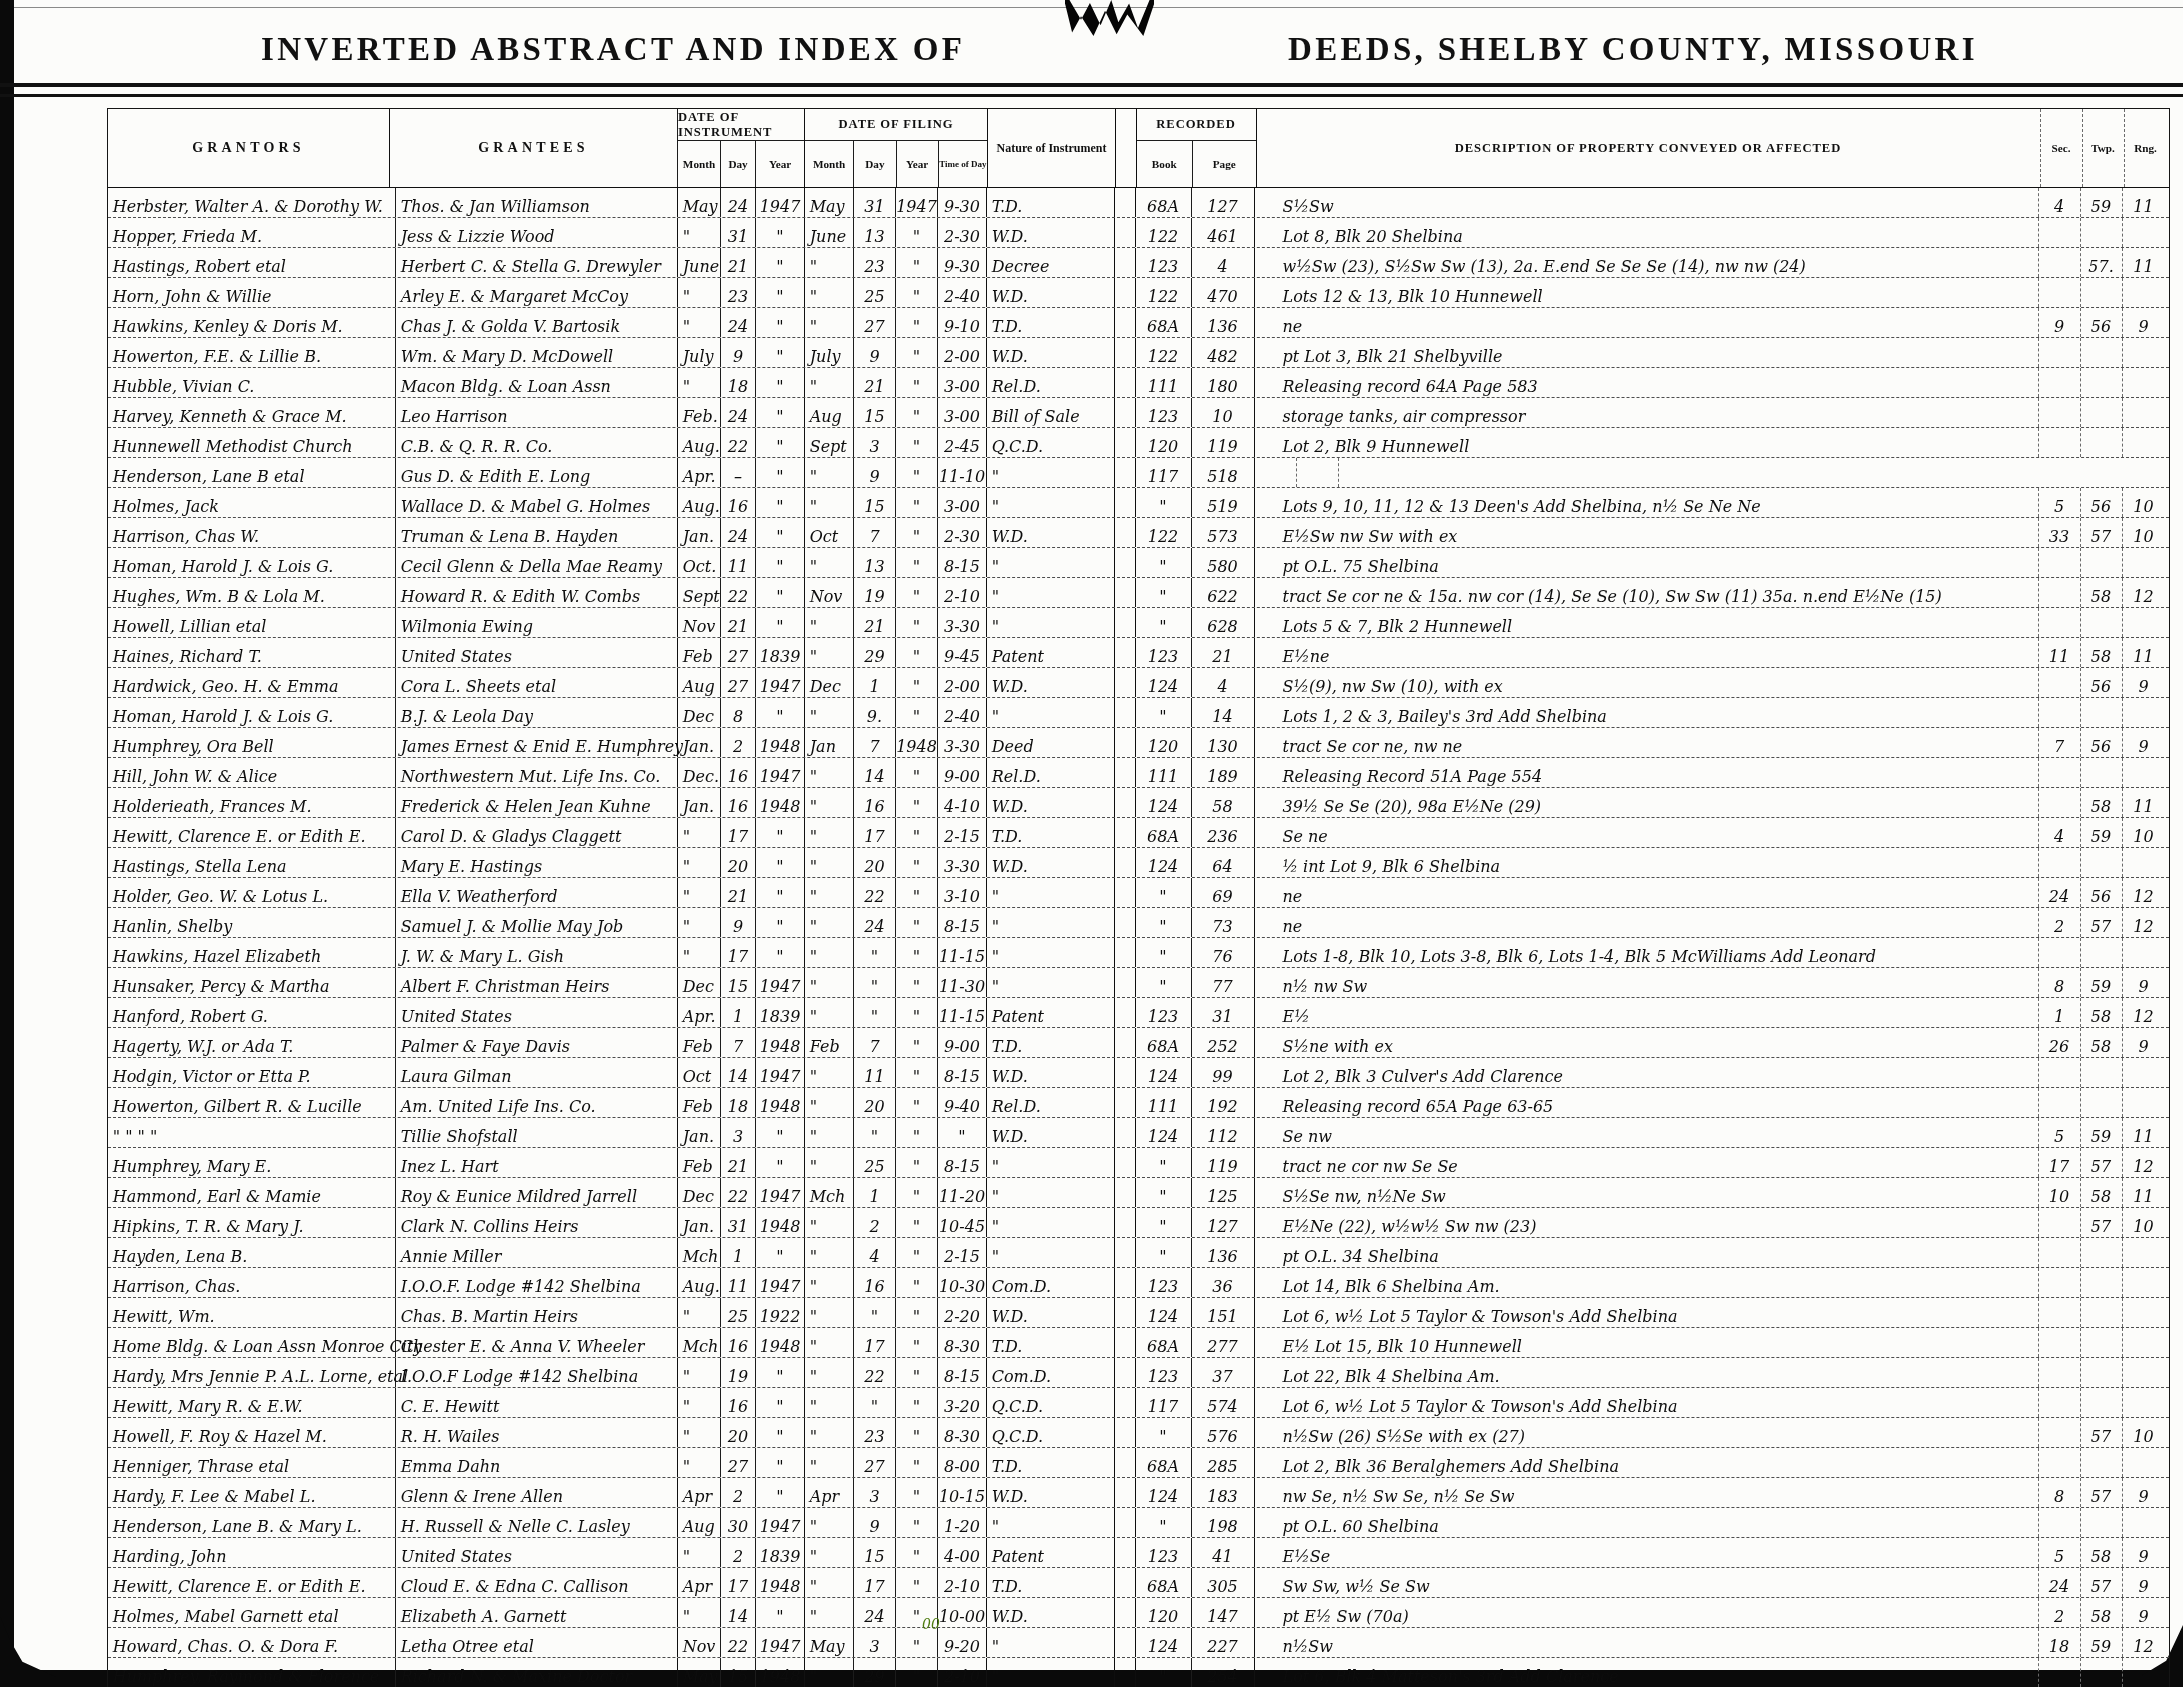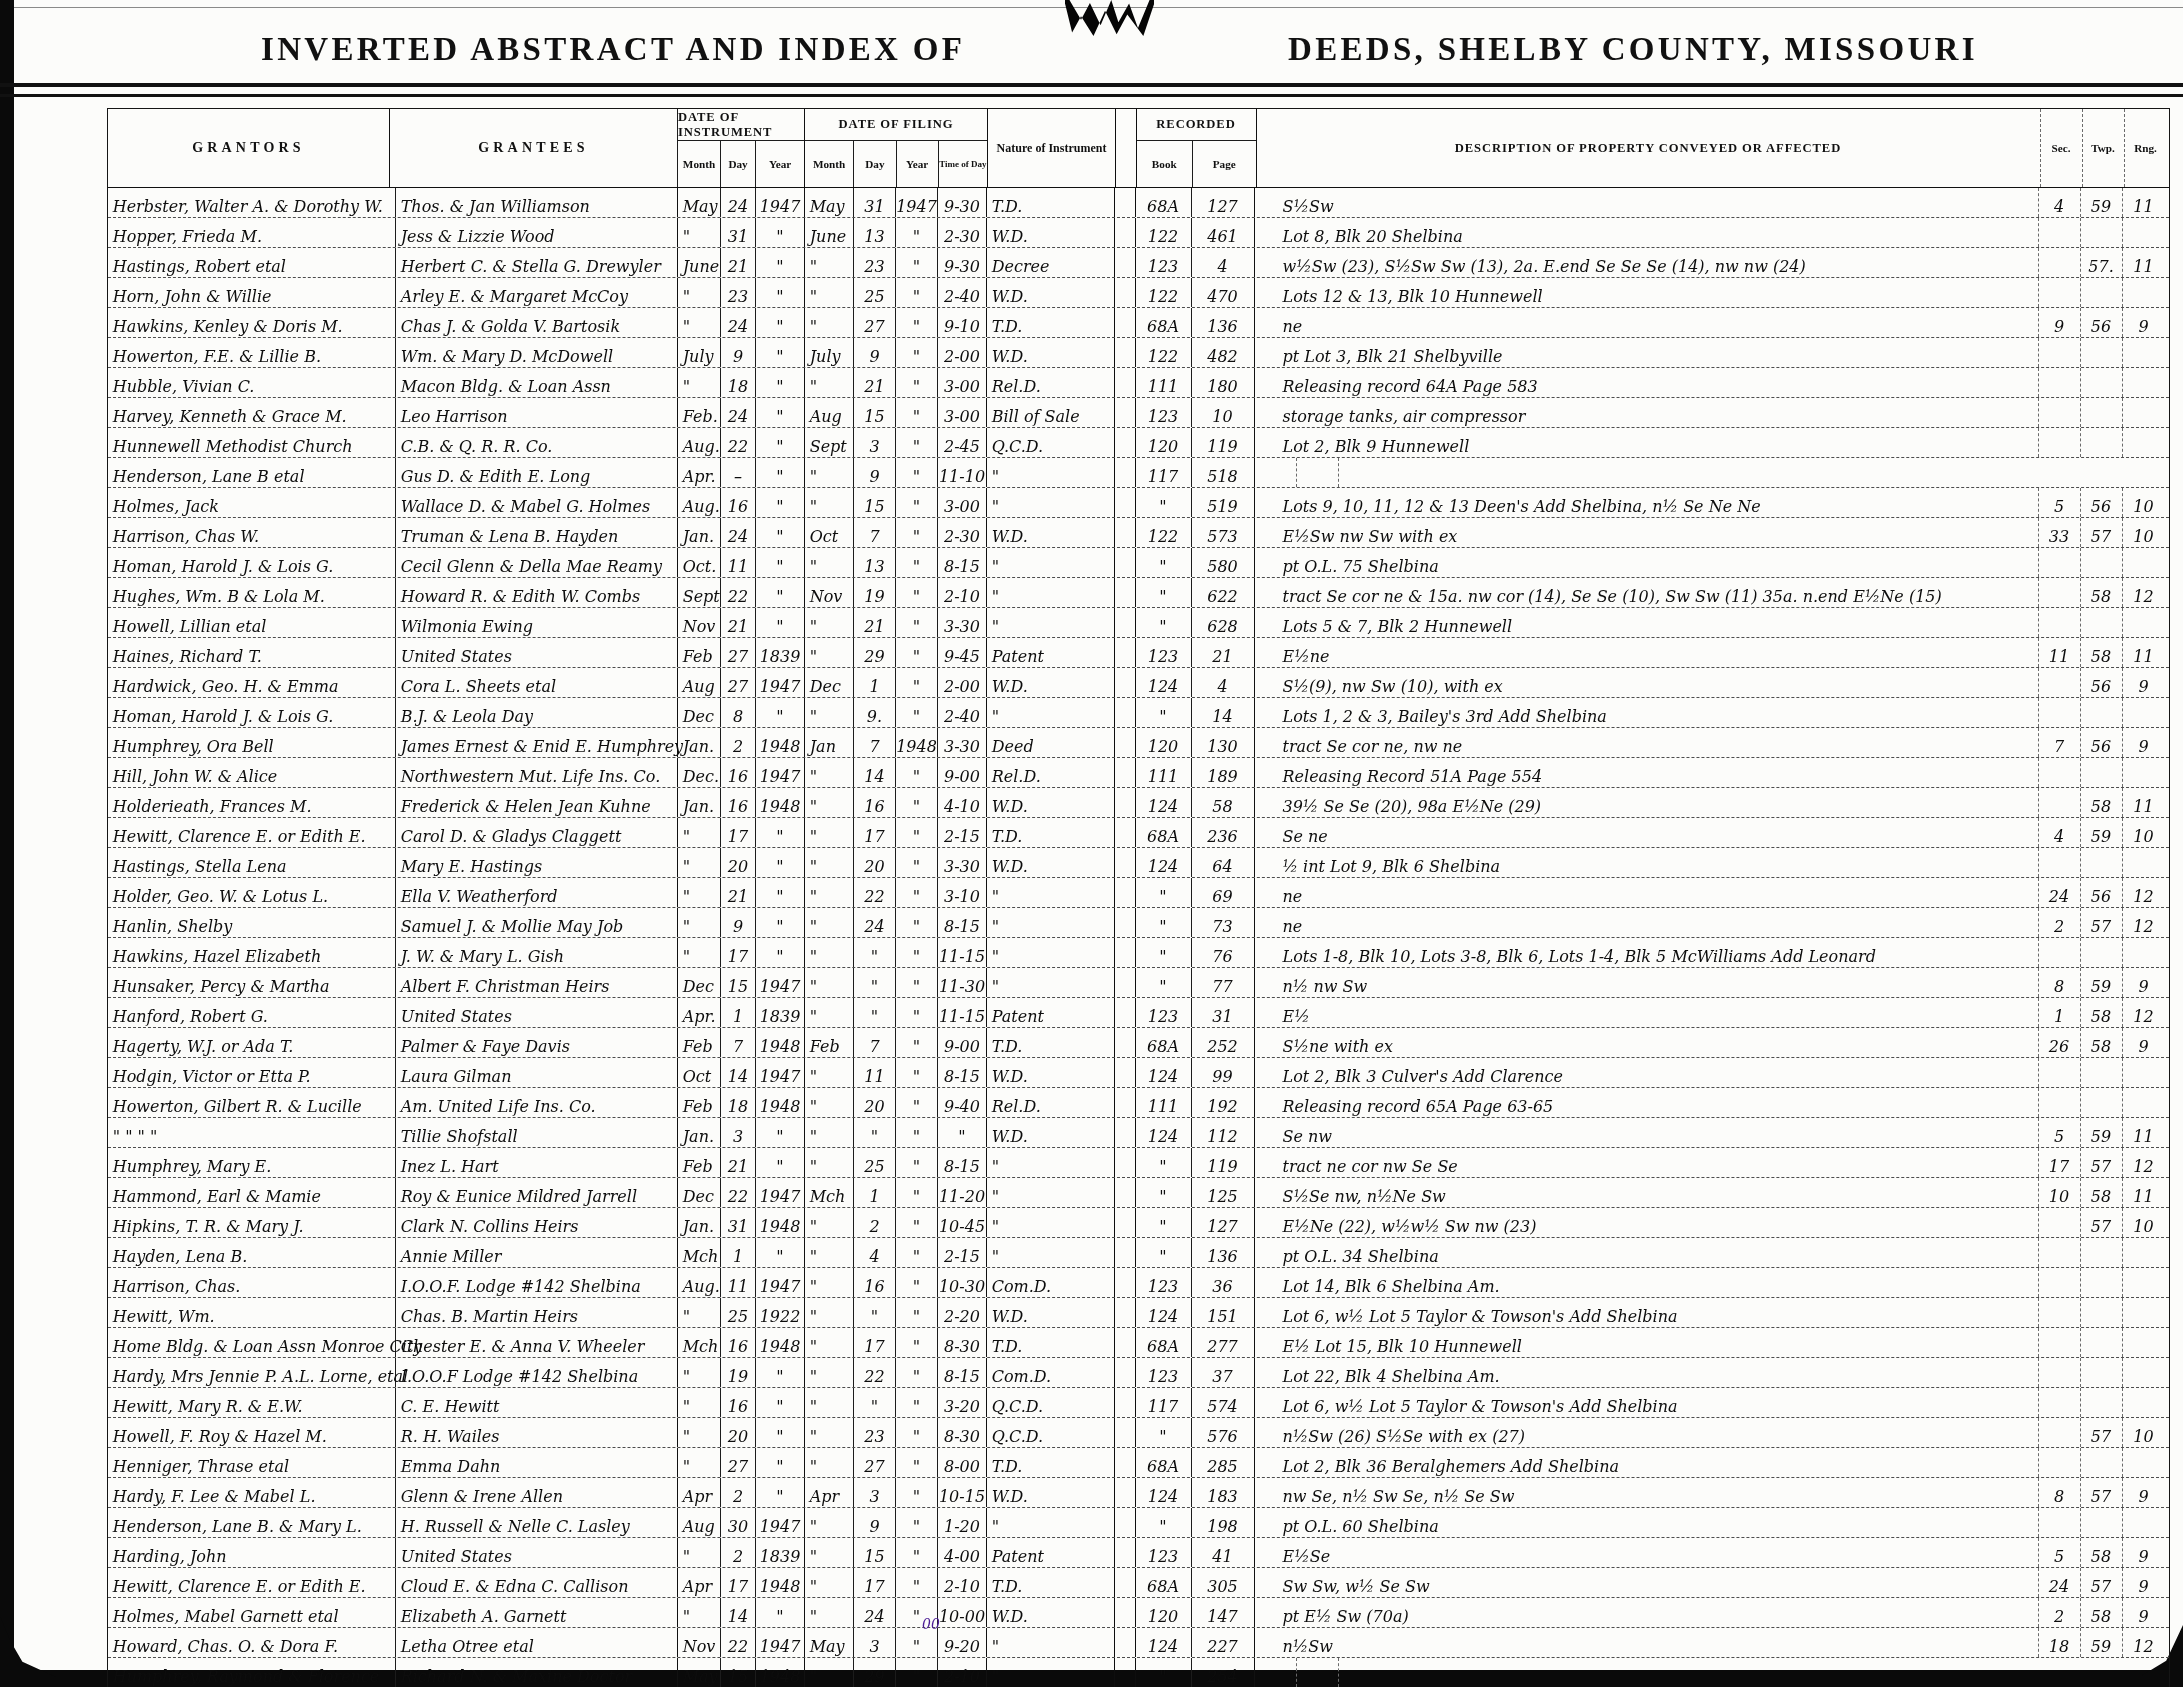--- a/index.html
+++ b/index.html
@@ -63,21 +63,21 @@
 
   
   .tbody .trow{height:29px;border-bottom:0.9px dashed #4c4c4c;}
   .hw{font-family:"DejaVu Serif",serif;font-style:italic;font-size:16px;color:#0d0d0d;
       white-space:nowrap;display:flex;align-items:flex-end;padding:0 0 2.3px 4.7px;overflow:visible;line-height:1;}
   .hw.ctr{justify-content:center;padding-left:0;}
   .hw.desc-cell{z-index:2;padding-left:28px;}
   .hw.name-cell{z-index:2;}
   
   .stray{position:absolute;left:922px;top:1616px;font-family:"DejaVu Serif",serif;
-         font-style:italic;font-size:14px;color:#4c1d95;}
+         font-style:italic;font-size:14px;color:#4d7c0f;}
 </style>
 </head>
 <body>
 
 <div class="sheet">
   <div class="top-hairline"></div>
   <div class="edge-left"></div>
   <div class="edge-bottom"></div>
   <div class="edge-bottom-curve"></div>
   <div class="edge-right-curve"></div>
@@ -1117,20 +1117,21 @@
     <div class="c w-id br2 hw ctr">15</div>
     <div class="c w-iy br3 hw ctr">1948</div>
     <div class="c w-fm br2 hw">"</div>
     <div class="c w-fd br2 hw ctr">29</div>
     <div class="c w-fy br2 hw ctr">"</div>
     <div class="c w-ft br3 hw ctr">2-10</div>
     <div class="c w-nat hw">"</div>
     <div class="c w-gap gapcol"></div>
     <div class="c w-book br2 hw ctr">"</div>
     <div class="c w-page br3 hw ctr">254</div>
+    <div class="c w-desc brD hw desc-cell">Lot 6, Blk 4   Matteson's 3rd Add  Clarence</div>
     <div class="c w-sec brD hw ctr"></div>
     <div class="c w-twp brD hw ctr"></div>
     <div class="c w-rng hw ctr"></div>
   </div>
 </div>
   </div>
 
   <div class="stray">00</div>
 </div>
 

